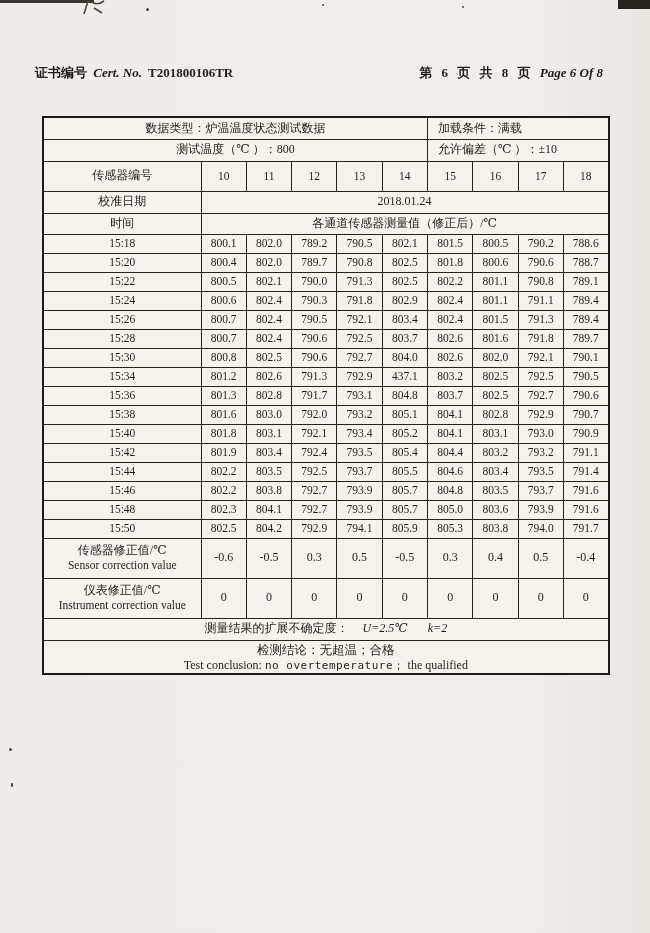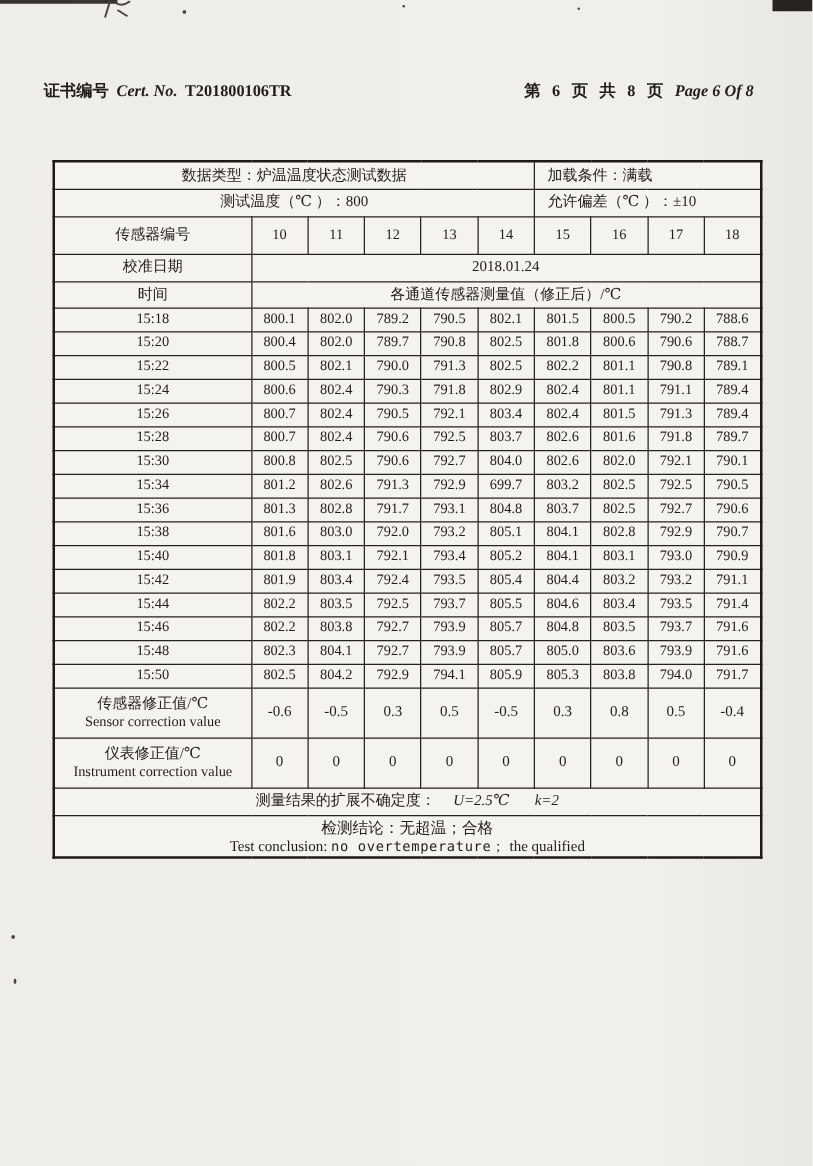--- a/index.html
+++ b/index.html
@@ -23,21 +23,21 @@
   .doc-header {
     position:absolute; top:64px; left:35px; right:44px;
     display:flex; justify-content:space-between; align-items:baseline;
     font-size:13px; font-weight:bold; white-space:nowrap;
   }
   .doc-header .en-it { font-style:italic; margin:0 3px; }
   .doc-header .sp { letter-spacing:3px; }
 
   
   .cert-table {
-    position:absolute; left:42px; top:128px; width:566px;
+    position:absolute; left:42px; top:116px; width:566px;
     border-collapse:collapse; table-layout:fixed;
     background:#f5f3ee;
     border:2px solid #1d1a15;
   }
   .cert-table td {
     border:1px solid #26221c;
     text-align:center; vertical-align:middle;
     padding:0; overflow:hidden; white-space:nowrap;
     font-size:12px; line-height:1.1;
   }
@@ -223,21 +223,21 @@
         <td class="num-cell">802.0</td>
         <td class="num-cell">792.1</td>
         <td class="num-cell">790.1</td>
       </tr>
       <tr class="data-row">
         <td class="time-cell">15:34</td>
         <td class="num-cell">801.2</td>
         <td class="num-cell">802.6</td>
         <td class="num-cell">791.3</td>
         <td class="num-cell">792.9</td>
-        <td class="num-cell">699.7</td>
+        <td class="num-cell">437.1</td>
         <td class="num-cell">803.2</td>
         <td class="num-cell">802.5</td>
         <td class="num-cell">792.5</td>
         <td class="num-cell">790.5</td>
       </tr>
       <tr class="data-row">
         <td class="time-cell">15:36</td>
         <td class="num-cell">801.3</td>
         <td class="num-cell">802.8</td>
         <td class="num-cell">791.7</td>
@@ -339,21 +339,21 @@
       <td class="corr-label">
         <span>传感器修正值/℃</span><br>
         <span class="en">Sensor correction value</span>
       </td>
     <td class="corr-num">-0.6</td>
         <td class="corr-num">-0.5</td>
         <td class="corr-num">0.3</td>
         <td class="corr-num">0.5</td>
         <td class="corr-num">-0.5</td>
         <td class="corr-num">0.3</td>
-        <td class="corr-num">0.8</td>
+        <td class="corr-num">0.4</td>
         <td class="corr-num">0.5</td>
         <td class="corr-num">-0.4</td>
       </tr>
     <tr class="r-corr">
       <td class="corr-label">
         <span>仪表修正值/℃</span><br>
         <span class="en">Instrument correction value</span>
       </td>
     <td class="corr-num">0</td>
         <td class="corr-num">0</td>

